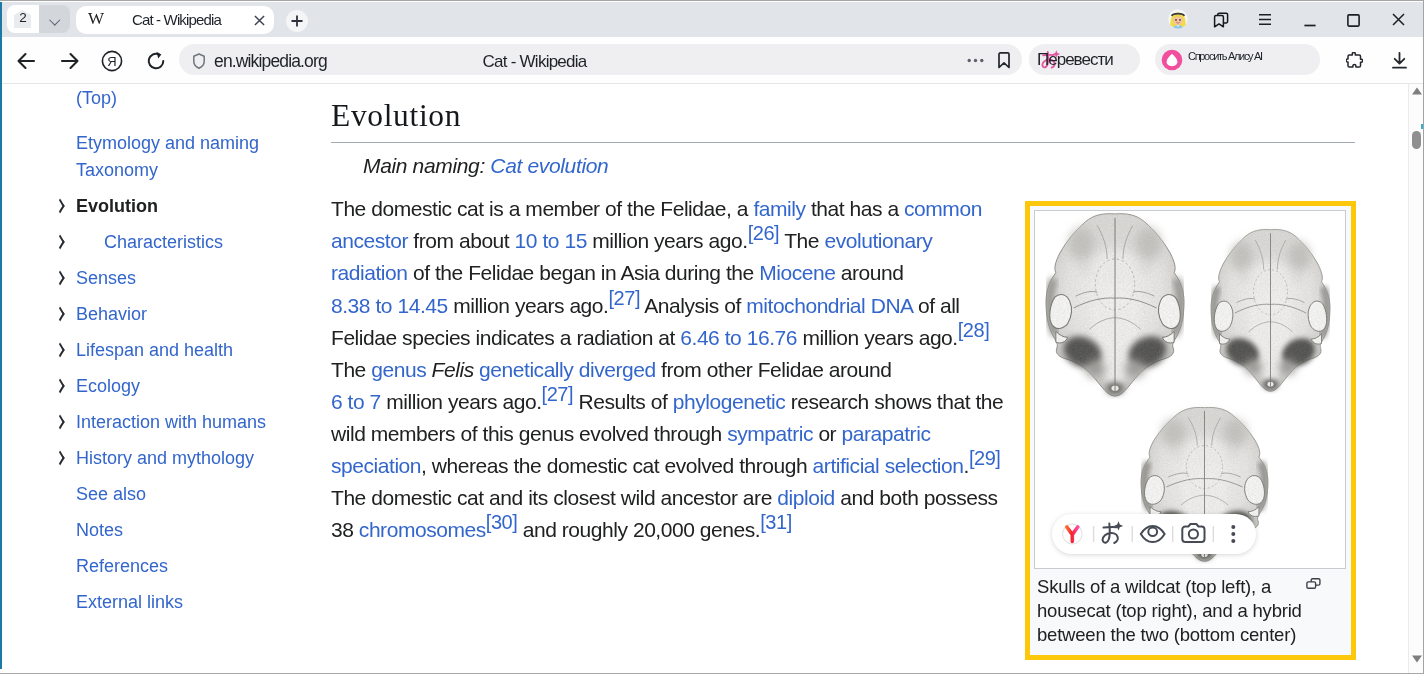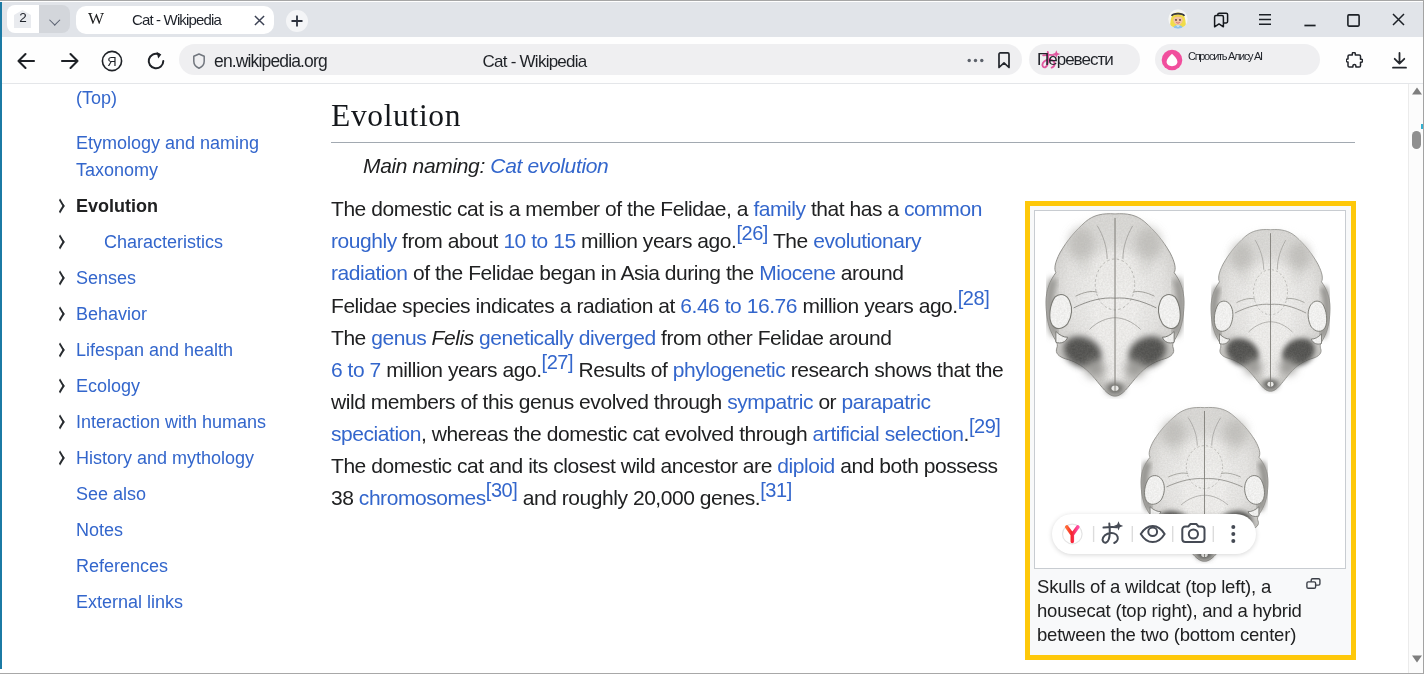--- a/index.html
+++ b/index.html
@@ -221,22 +221,23 @@
     <div class="toc-item" style="top:400px;">See also</div>
     <div class="toc-item" style="top:436px;">Notes</div>
     <div class="toc-item" style="top:472px;">References</div>
     <div class="toc-item" style="top:508px;">External links</div>
 
     <div id="h2">Evolution</div>
     <div id="hrule"></div>
     <div id="mainart"><span style="color:#202122">Main naming: </span><a>Cat evolution</a></div>
     <div id="para">
       <div class="ln">The domestic cat is a member of the Felidae, a <a>family</a> that has a <a>common</a></div>
-      <div class="ln"><a>roughly</a> from about <a>10 to 15</a> million years ago.<sup><a>[26]</a></sup> The <a>evolutionary</a></div>
+      <div class="ln"><a>ancestor</a> from about <a>10 to 15</a> million years ago.<sup><a>[26]</a></sup> The <a>evolutionary</a></div>
       <div class="ln"><a>radiation</a> of the Felidae began in Asia during the <a>Miocene</a> around</div>
+      <div class="ln"><a>8.38 to 14.45</a> million years ago.<sup><a>[27]</a></sup> Analysis of <a>mitochondrial DNA</a> of all</div>
       <div class="ln">Felidae species indicates a radiation at <a>6.46 to 16.76</a> million years ago.<sup><a>[28]</a></sup></div>
       <div class="ln">The <a>genus</a> <i>Felis</i> <a>genetically diverged</a> from other Felidae around</div>
       <div class="ln"><a>6 to 7</a> million years ago.<sup><a>[27]</a></sup> Results of <a>phylogenetic</a> research shows that the</div>
       <div class="ln">wild members of this genus evolved through <a>sympatric</a> or <a>parapatric</a></div>
       <div class="ln"><a>speciation</a>, whereas the domestic cat evolved through <a>artificial selection</a>.<sup><a>[29]</a></sup></div>
       <div class="ln">The domestic cat and its closest wild ancestor are <a>diploid</a> and both possess</div>
       <div class="ln">38 <a>chromosomes</a><sup><a>[30]</a></sup> and roughly 20,000 genes.<sup><a>[31]</a></sup></div>
     </div>
 
     <div id="fig">

